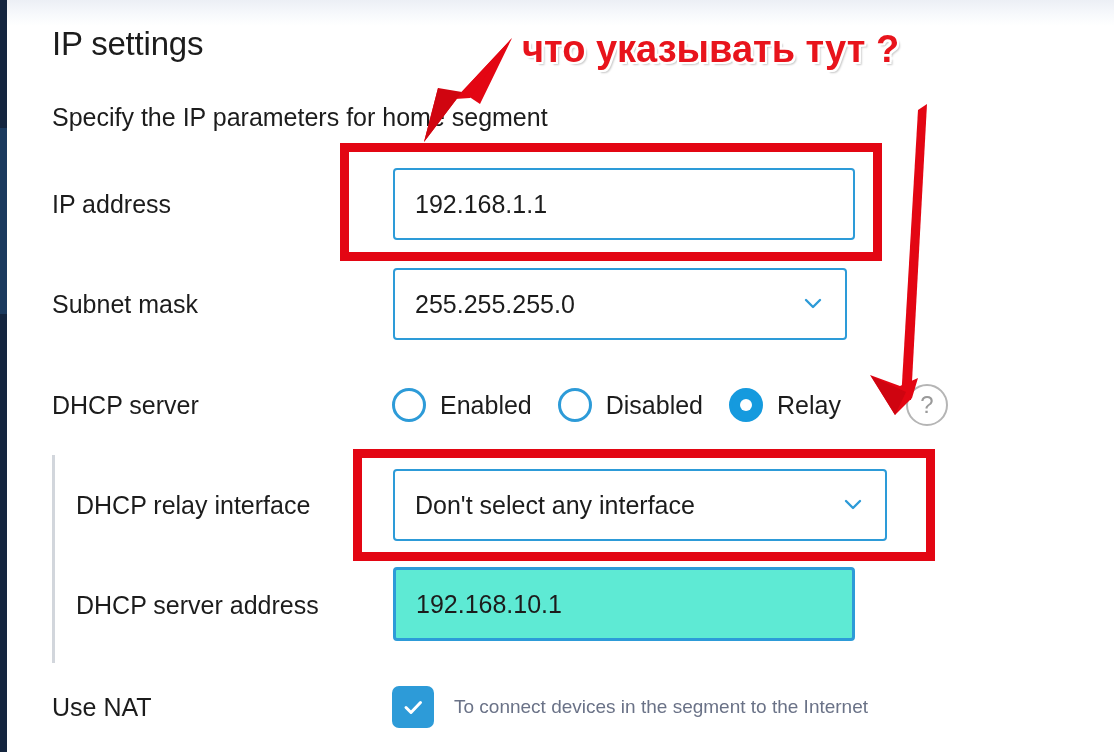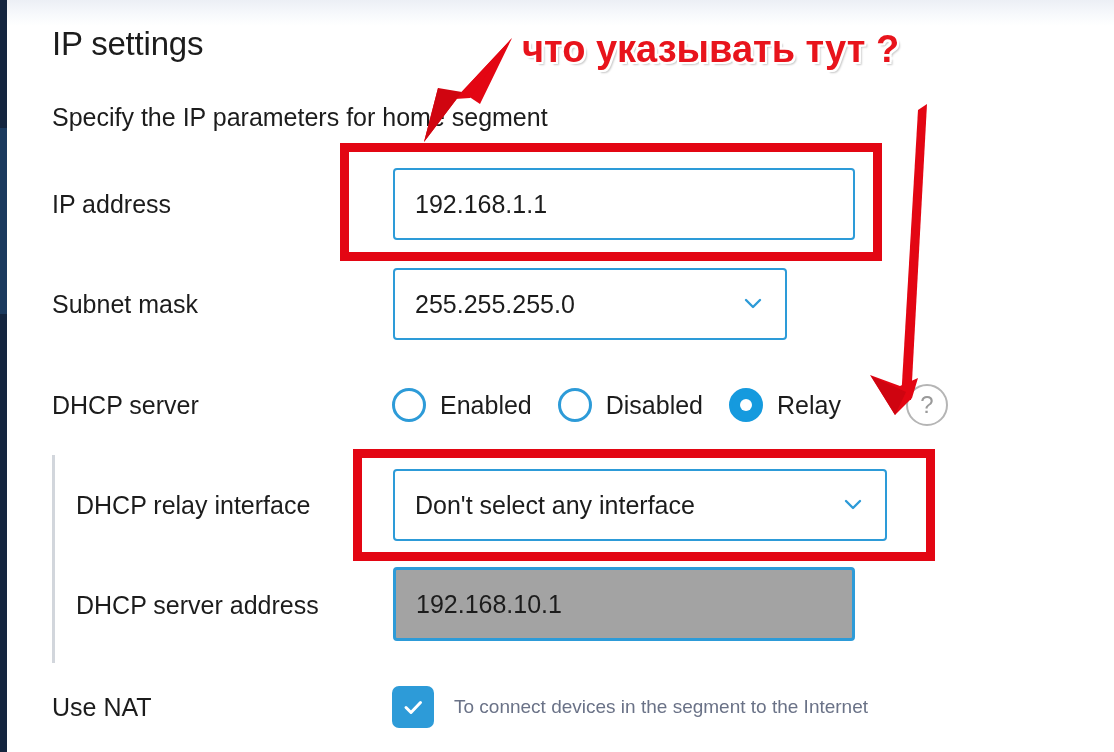--- a/index.html
+++ b/index.html
@@ -98,21 +98,21 @@
     display: flex;
     align-items: center;
   }
   .field .value {
     font-size: 25px;
     color: #1c1c1c;
     padding-left: 20px;
     white-space: nowrap;
   }
   .field.focused {
-    background: #a3a3a3;
+    background: #5eead4;
     border: 3px solid #2d9bd8;
   }
 
   .chevron {
     position: absolute;
     right: 22px;
     top: 50%;
     width: 20px; height: 20px;
     margin-top: -10px;
     pointer-events: none;
@@ -245,21 +245,21 @@
     <div class="page-subtitle">Specify the IP parameters for home segment</div>
 
     <div class="nest-guide"></div>
 
     <div class="row-label root" style="top:190px">IP address</div>
     <div class="field" style="left:393px; top:168px; width:462px; height:72px;">
       <span class="value">192.168.1.1</span>
     </div>
 
     <div class="row-label root" style="top:290px">Subnet mask</div>
-    <div class="field" style="left:393px; top:268px; width:394px; height:72px;">
+    <div class="field" style="left:393px; top:268px; width:454px; height:72px;">
       <span class="value">255.255.255.0</span>
       <span class="chevron">
         <svg width="20" height="20" viewBox="0 0 20 20" fill="none">
           <path d="M3 6 L10 13 L17 6" stroke="#2d9bd8" stroke-width="2.4" stroke-linecap="round" stroke-linejoin="round"></path>
         </svg>
       </span>
     </div>
 
     <div class="row-label root" style="top:391px">DHCP server</div>
 

